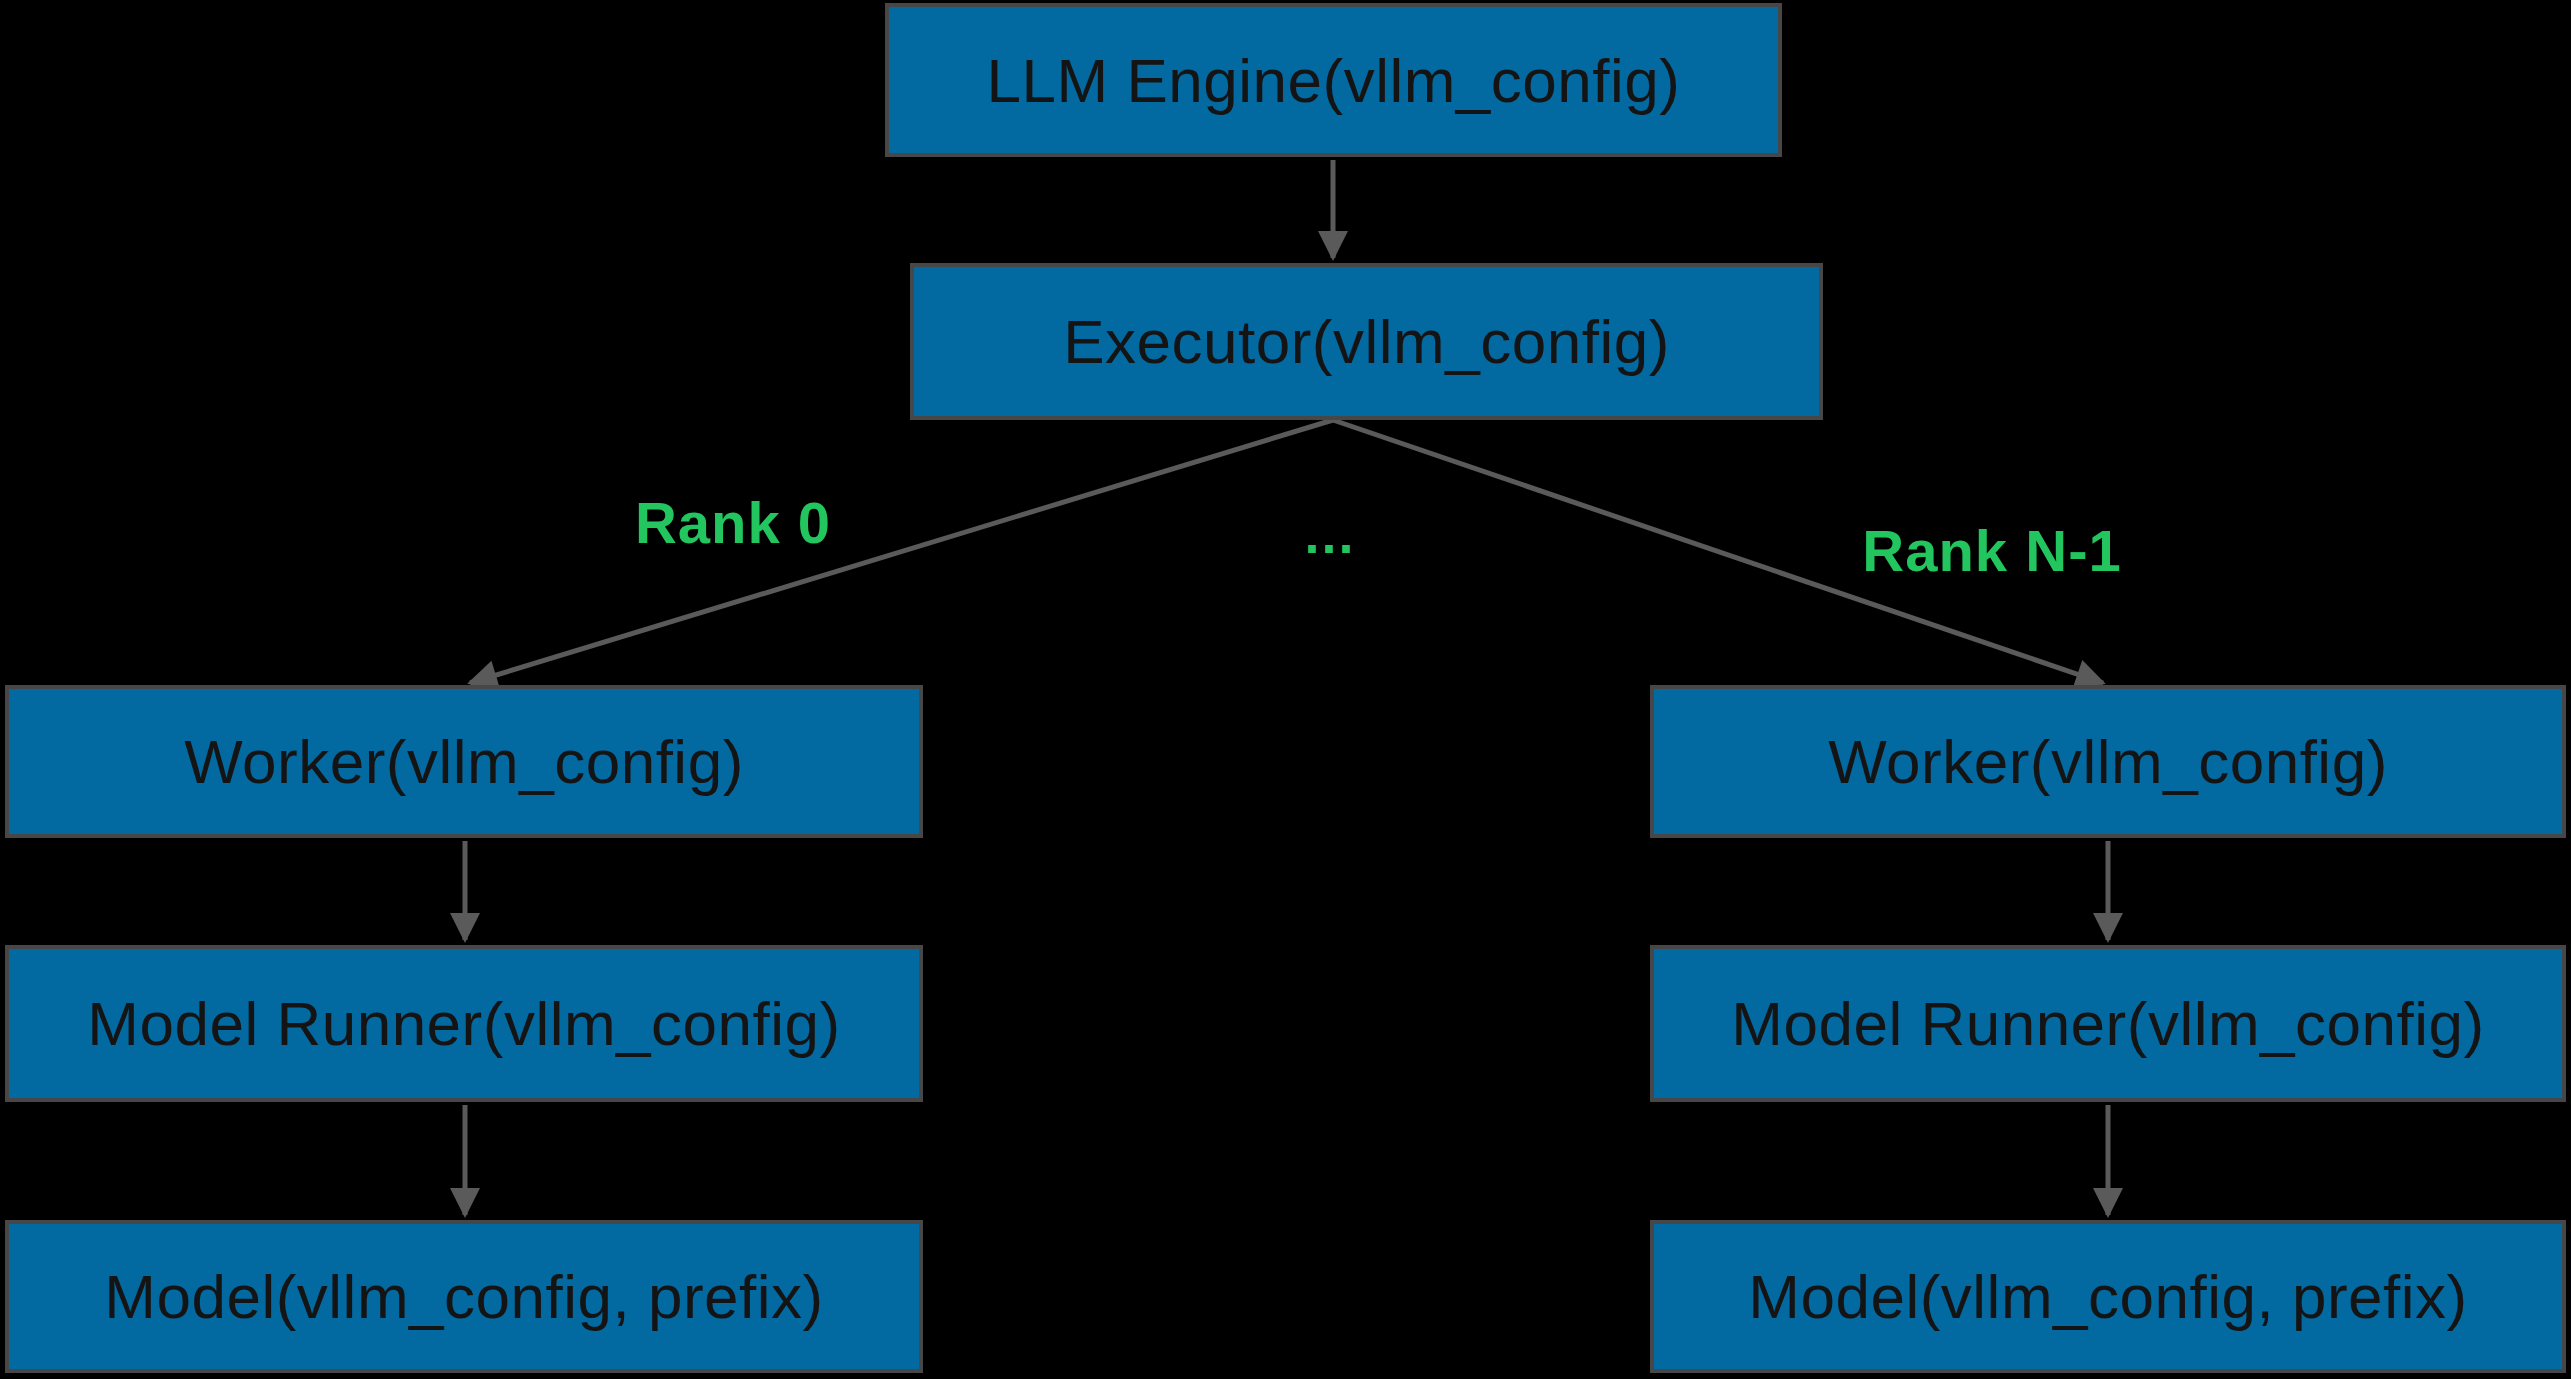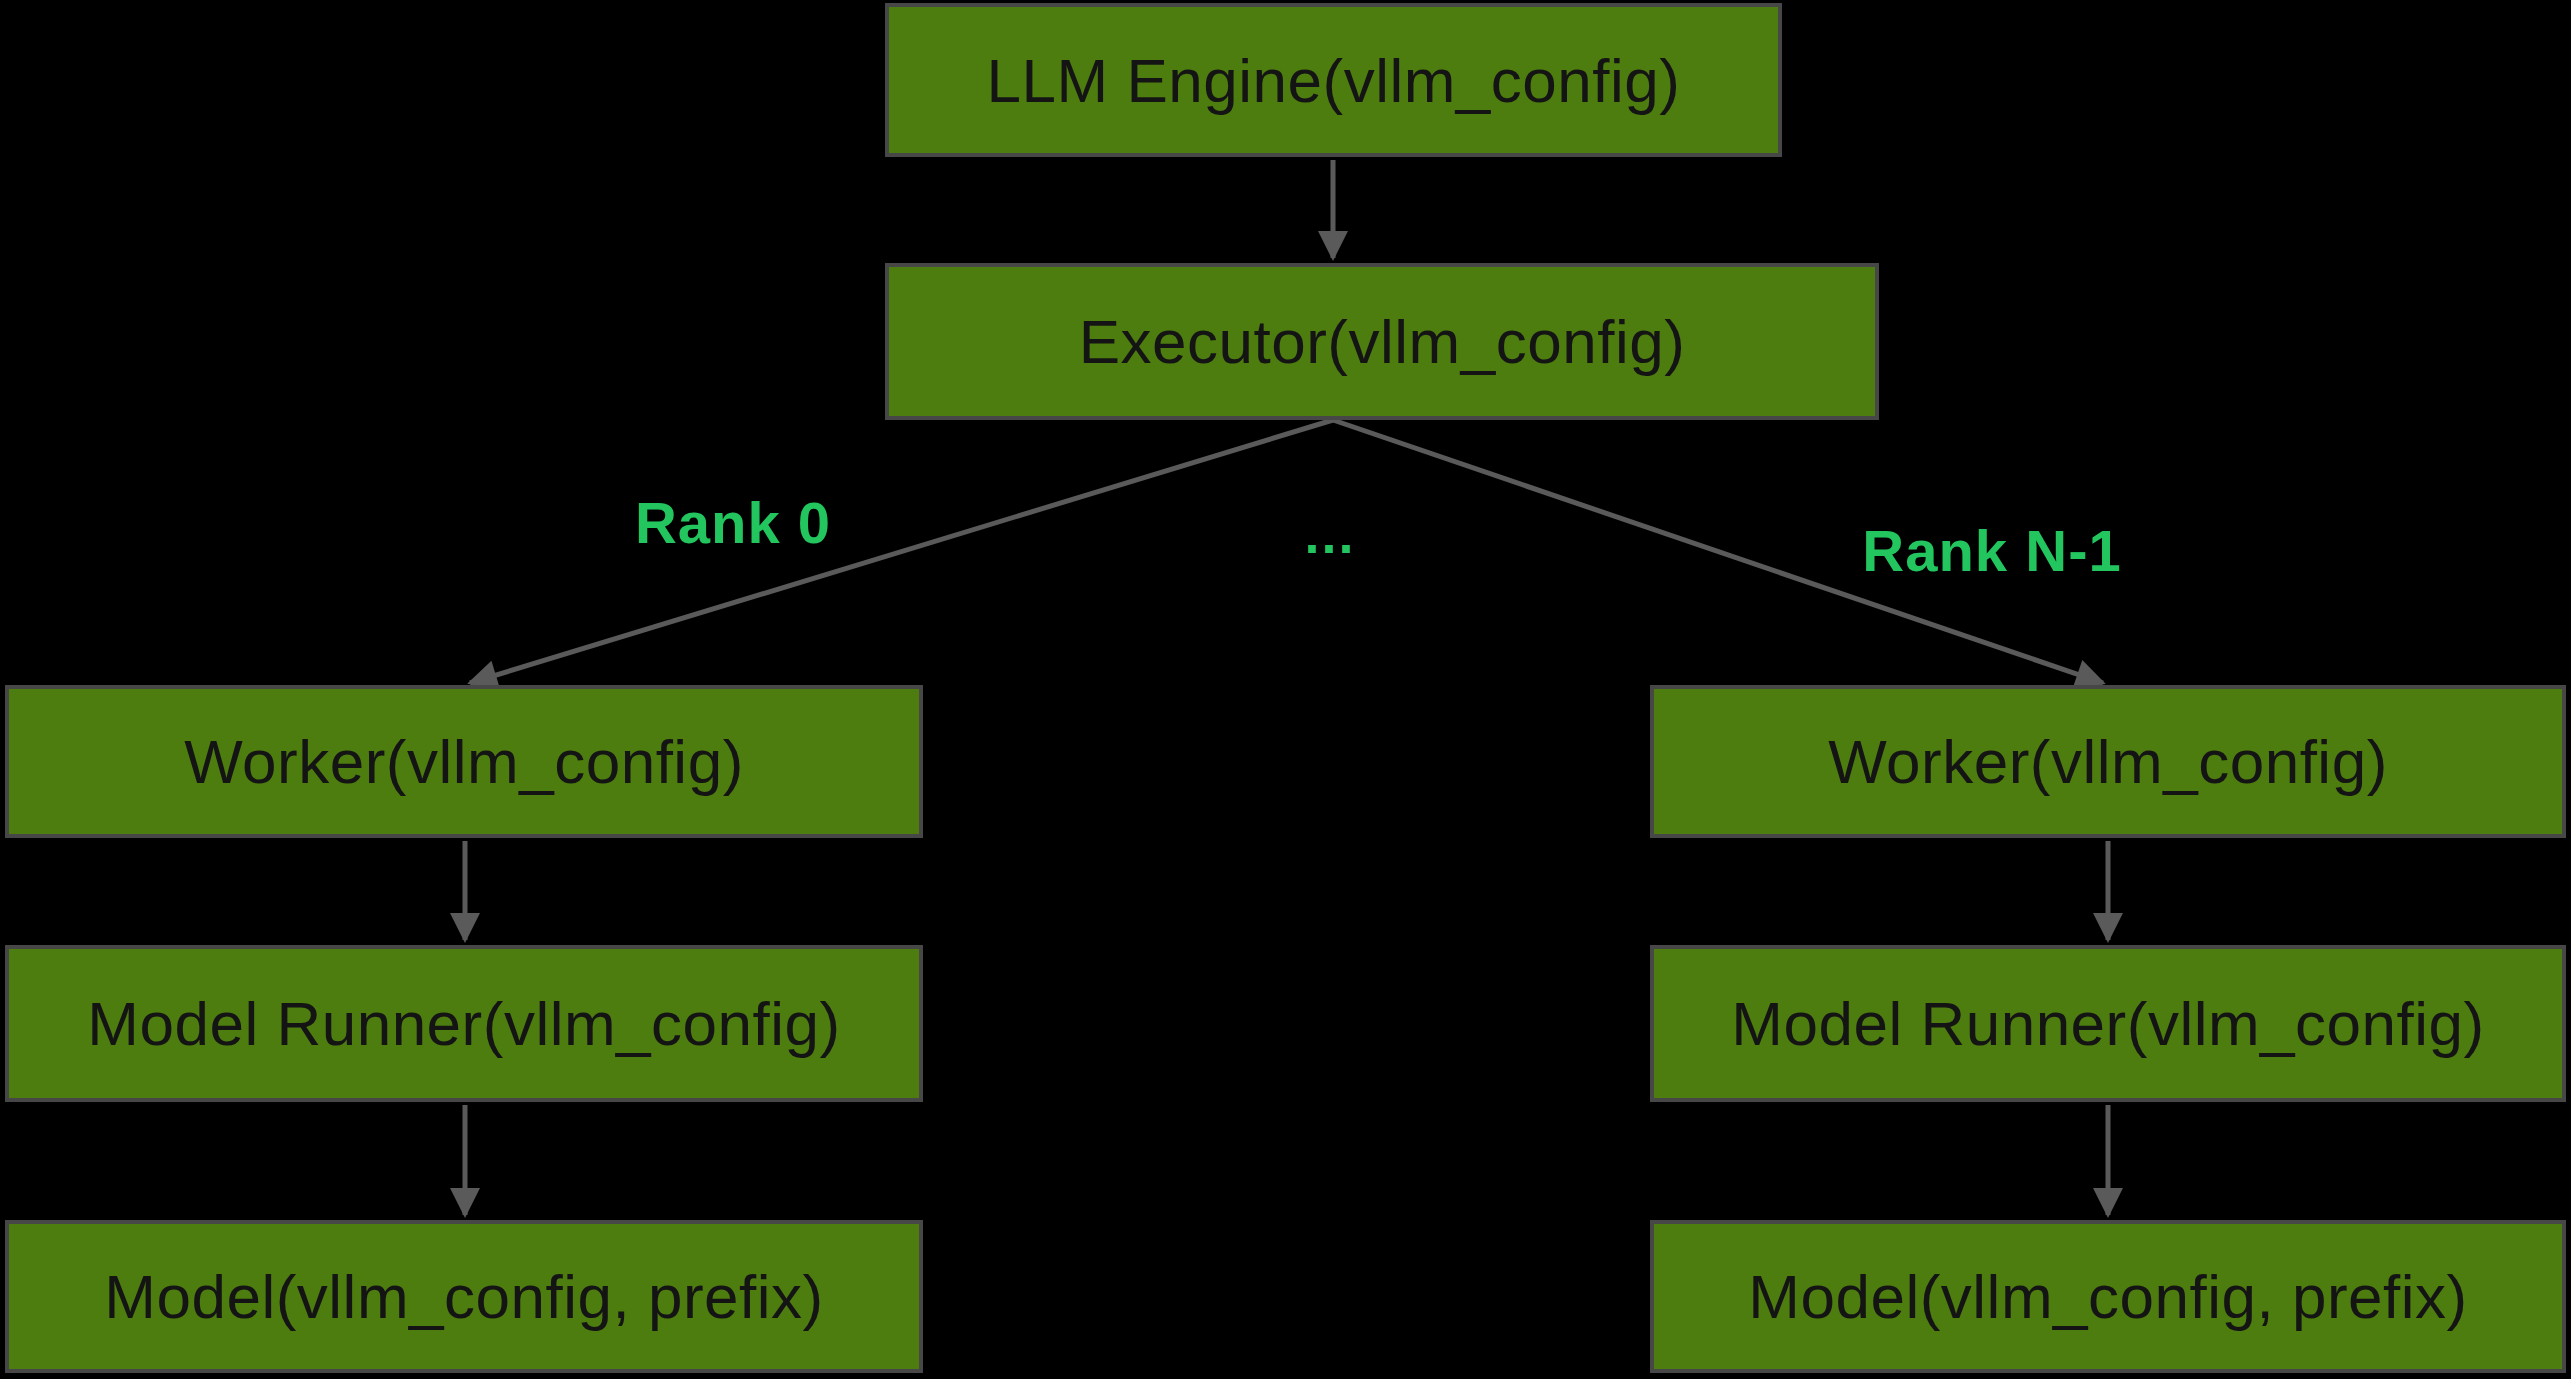--- a/index.html
+++ b/index.html
@@ -9,21 +9,21 @@
   }
   body {
     width: 2571px;
     height: 1379px;
     position: relative;
     overflow: hidden;
     font-family: "Liberation Sans", "DejaVu Sans", sans-serif;
   }
   .node {
     position: absolute;
-    background: #4d7c0f;
+    background: #0369a1;
     border: 4px solid #474747;
     box-sizing: border-box;
     display: flex;
     align-items: center;
     justify-content: center;
     color: #141414;
     font-size: 62px;
     font-weight: 500;
     white-space: nowrap;
     letter-spacing: 0.5px;
@@ -44,21 +44,21 @@
   }
   #connector-layer {
     position: absolute;
     left: 0;
     top: 0;
     width: 2571px;
     height: 1379px;
   }
   
   #node-llm-engine      { left: 885px;  top: 3px;    width: 897px; height: 154px; }
-  #node-executor        { left: 885px;  top: 263px;  width: 994px; height: 157px; }
+  #node-executor        { left: 910px;  top: 263px;  width: 913px; height: 157px; }
   #node-worker-left     { left: 5px;    top: 685px;  width: 918px; height: 153px; }
   #node-model-runner-left { left: 5px;  top: 945px;  width: 918px; height: 157px; }
   #node-model-left      { left: 5px;    top: 1220px; width: 918px; height: 153px; }
   #node-worker-right    { left: 1650px; top: 685px;  width: 916px; height: 153px; }
   #node-model-runner-right { left: 1650px; top: 945px; width: 916px; height: 157px; }
   #node-model-right     { left: 1650px; top: 1220px; width: 916px; height: 153px; }
 
   #label-rank-0    { left: 733px;  top: 522px; }
   #label-ellipsis  { left: 1330px; top: 534px; }
   #label-rank-n1   { left: 1992px; top: 550px; }

